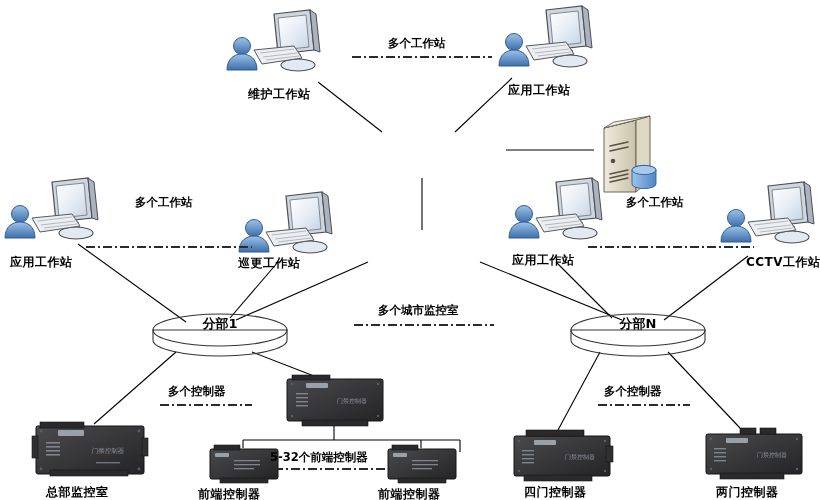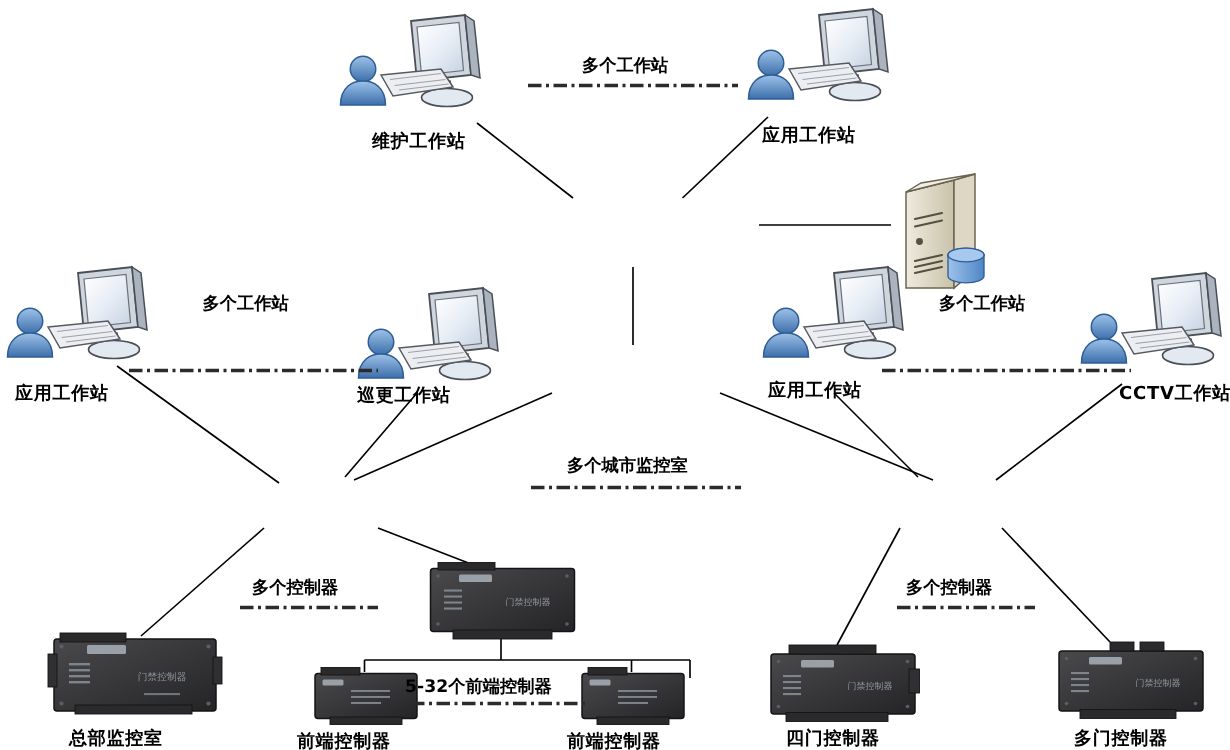--- a/index.html
+++ b/index.html
@@ -44,21 +44,35 @@
       <line x1="334" y1="426" x2="334" y2="440"></line>
       <line x1="243" y1="440" x2="460" y2="440"></line>
       <line x1="243" y1="440" x2="243" y2="448"></line>
       <line x1="421" y1="440" x2="421" y2="448"></line>
       <line x1="460" y1="440" x2="460" y2="452"></line>
     </g>
   </svg>
 
 
 
-
+  <div class="node" style="left:152px;top:313px;width:136px;height:44px;">
+    <svg width="136" height="44" viewBox="0 0 136 44">
+      <path d="M1,17 L1,27 A67,16 0 0 0 135,27 L135,17 Z" fill="url(#gcyl)" stroke="#333" stroke-width="1.1"></path>
+      <ellipse cx="68" cy="17" rx="67" ry="16" fill="url(#gtop)" stroke="#333" stroke-width="1.1"></ellipse>
+    </svg>
+    <div class="cyl-txt" style="top:-11px;">分部1</div>
+  </div>
+
+  <div class="node" style="left:570px;top:313px;width:136px;height:44px;">
+    <svg width="136" height="44" viewBox="0 0 136 44">
+      <path d="M1,17 L1,27 A67,16 0 0 0 135,27 L135,17 Z" fill="url(#gcyl)" stroke="#333" stroke-width="1.1"></path>
+      <ellipse cx="68" cy="17" rx="67" ry="16" fill="url(#gtop)" stroke="#333" stroke-width="1.1"></ellipse>
+    </svg>
+    <div class="cyl-txt" style="top:-11px;">分部N</div>
+  </div>
 
   <div class="node" style="left:592px;top:112px;width:76px;height:86px;">
     <svg width="76" height="86" viewBox="0 0 76 86">
       <defs>
         <linearGradient id="gsrv" x1="0" y1="0" x2="1" y2="0">
           <stop offset="0" stop-color="#efeade"></stop>
             <stop offset="1" stop-color="#c9c2aa"></stop>
         </linearGradient>
         <linearGradient id="gdb" x1="0" y1="0" x2="1" y2="0">
           <stop offset="0" stop-color="#9ec2ea"></stop>
@@ -368,21 +382,21 @@
           <rect x="14" y="34" width="12" height="1.4"></rect>
       </g>
       <g fill="#5a5f66">
         <circle cx="11" cy="13" r="1.2"></circle>
           <circle cx="97" cy="13" r="1.2"></circle>
         <circle cx="11" cy="43" r="1.2"></circle>
           <circle cx="97" cy="43" r="1.2"></circle>
       </g>
     </svg>
   </div>
-  <div class="lbl cap" style="left:716px;top:484px;">多门控制器</div>
+  <div class="lbl cap" style="left:716px;top:484px;">两门控制器</div>
 
   <div class="lbl annot" style="left:388px;top:36px;">多个工作站</div>
   <svg class="node" style="left:350px;top:54px;" width="144" height="6">
     <line x1="2" y1="3" x2="142" y2="3" stroke="#2b2b2b" stroke-width="2.2" stroke-dasharray="9 3 2 3"></line>
   </svg>
 
   <div class="lbl annot" style="left:135px;top:195px;">多个工作站</div>
   <svg class="node" style="left:84px;top:244px;" width="170" height="6">
     <line x1="2" y1="3" x2="168" y2="3" stroke="#2b2b2b" stroke-width="2.2" stroke-dasharray="9 3 2 3"></line>
   </svg>

